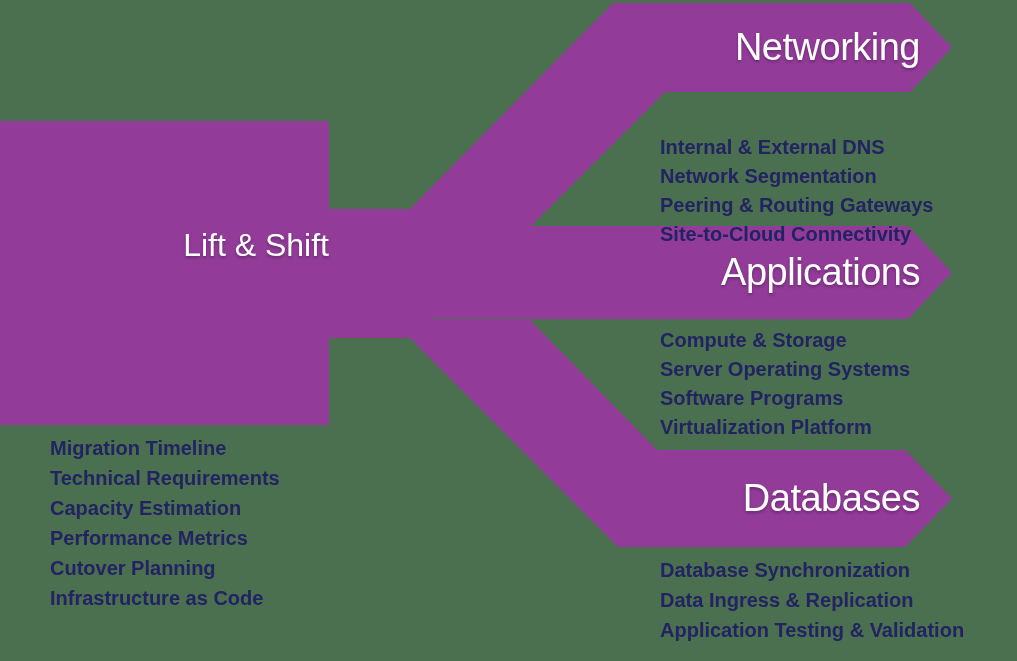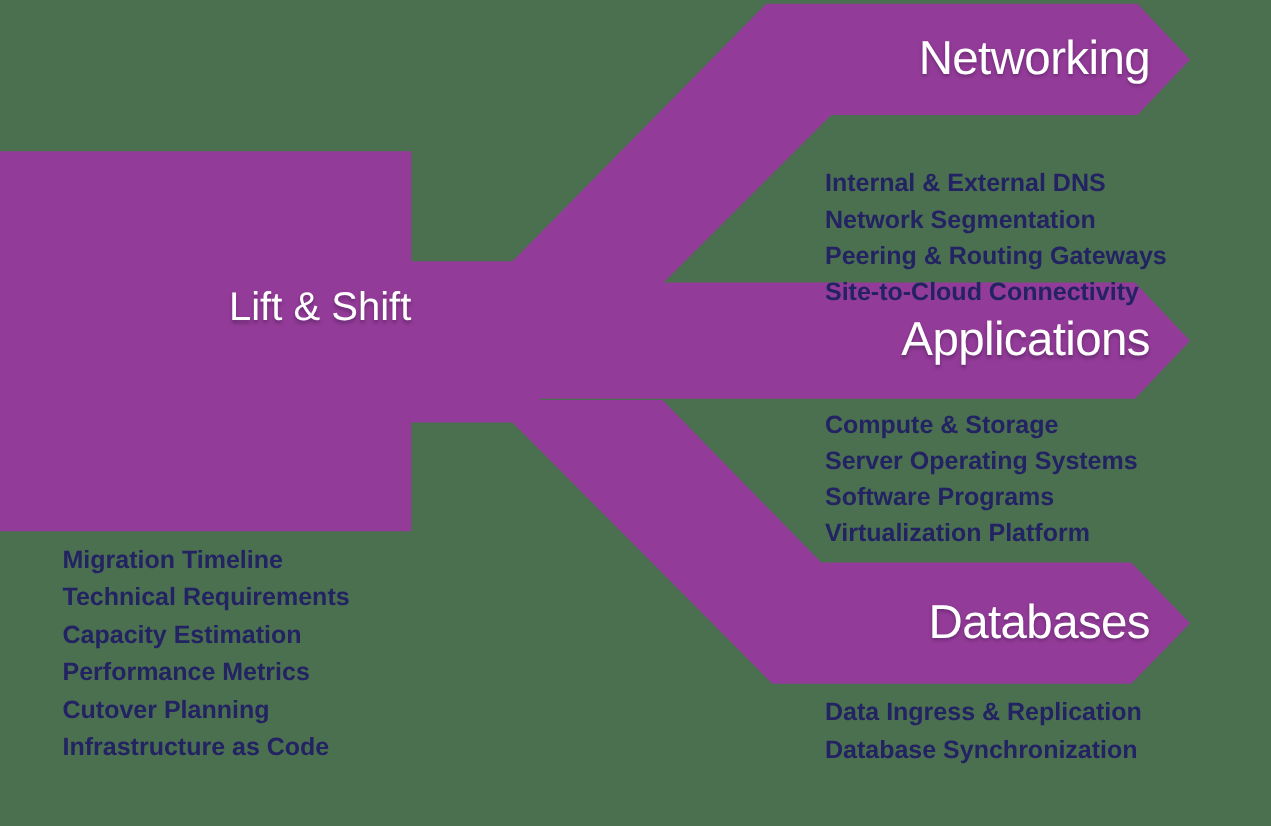--- a/index.html
+++ b/index.html
@@ -66,17 +66,18 @@
   <div class="abs band-title" style="left:610px;top:247px;">Applications</div>
   <div class="abs bullet-list" style="left:660px;top:326px;">
     <div class="li">Compute &amp; Storage</div>
     <div class="li">Server Operating Systems</div>
     <div class="li">Software Programs</div>
     <div class="li">Virtualization Platform</div>
   </div>
 
   <div class="abs band-title" style="left:610px;top:473px;">Databases</div>
   <div class="abs bullet-list lh30" style="left:660px;top:555px;">
+    <div class="li">Database Synchronization</div>
     <div class="li">Data Ingress &amp; Replication</div>
-    <div class="li">Database Synchronization</div>
+    <div class="li">Application Testing &amp; Validation</div>
   </div>
 
 </div>
 
 </body></html>

